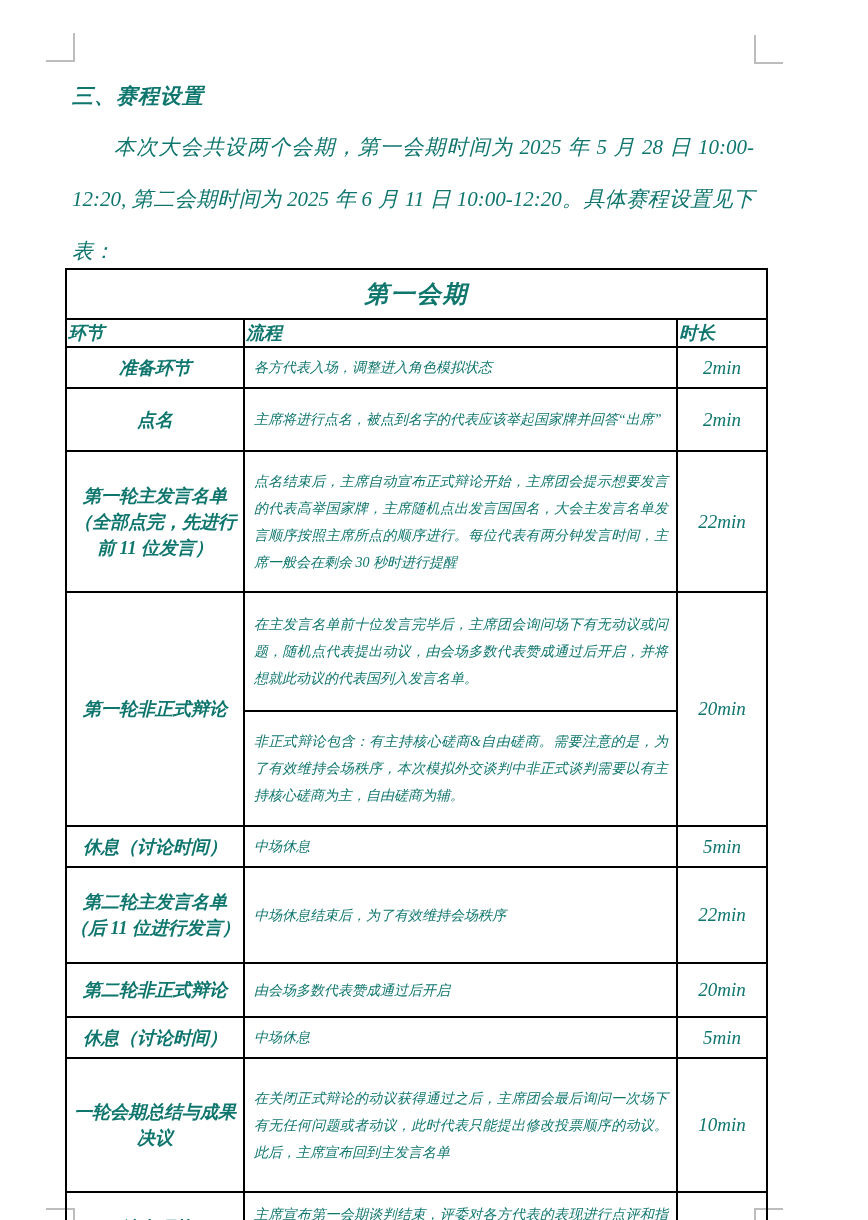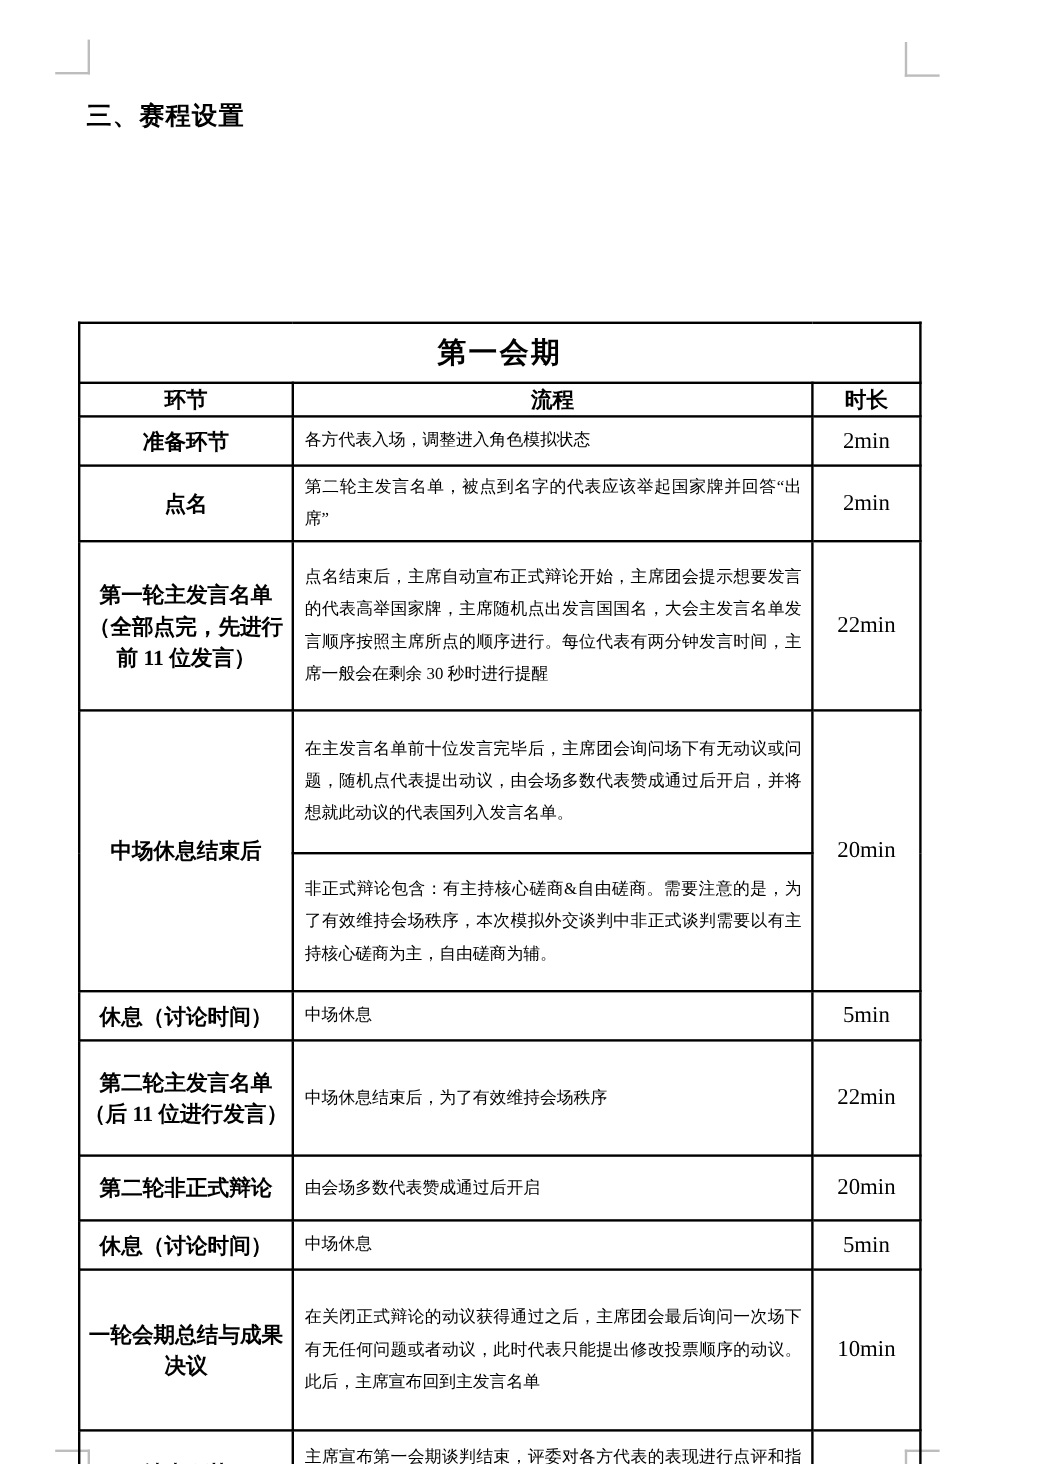--- a/index.html
+++ b/index.html
@@ -3,21 +3,22 @@
 <meta charset="utf-8">
 <style>
   html, body { margin: 0; padding: 0; background: #ffffff; }
   .page {
     position: relative;
     width: 868px;
     height: 1220px;
     background: #ffffff;
     overflow: hidden;
     font-family: "Liberation Serif", "DejaVu Serif", serif;
-    color: #000000;
+    color: #0f766e;
+    font-style: italic;
   }
   
   .crop { position: absolute; width: 27px; height: 27px; }
   .crop.tl { left: 46px;  top: 33px;   border-right: 2px solid #bdbdbd; border-bottom: 2px solid #bdbdbd; }
   .crop.tr { left: 754px; top: 35px;   border-left: 2px solid #bdbdbd;  border-bottom: 2px solid #bdbdbd; }
   .crop.bl { left: 46px;  top: 1208px; border-right: 2px solid #bdbdbd; border-top: 2px solid #bdbdbd; }
   .crop.br { left: 754px; top: 1208px; border-left: 2px solid #bdbdbd;  border-top: 2px solid #bdbdbd; }
 
   .doc-heading {
     position: absolute;
@@ -51,21 +52,20 @@
   }
   td.title-cell {
     height: 46px;
     text-align: center;
     font-weight: bold;
     font-size: 24px;
     letter-spacing: 2px;
   }
   td.header-cell {
     height: 24px;
-    text-align: center;
     font-weight: bold;
     font-size: 18px;
   }
   td.stage-cell {
     text-align: center;
     font-weight: bold;
     font-size: 18px;
     line-height: 26px;
     padding: 2px 3px;
   }
@@ -95,20 +95,21 @@
 
 <div class="page">
 
   <div class="crop tl"></div>
   <div class="crop tr"></div>
   <div class="crop bl"></div>
   <div class="crop br"></div>
 
   <div class="doc-heading">三、赛程设置</div>
 
+  <div class="doc-paragraph">本次大会共设两个会期，第一会期时间为 2025 年 5 月 28 日 10:00-12:20, 第二会期时间为 2025 年 6 月 11 日 10:00-12:20。具体赛程设置见下表：</div>
 
   <table class="session-table">
     <colgroup>
       <col style="width:178px">
       <col style="width:433px">
       <col style="width:90px">
     </colgroup>
     <tbody>
       <tr>
         <td class="title-cell" colspan="3">第一会期</td>
@@ -120,32 +121,32 @@
       </tr>
 
       <tr class="h33">
         <td class="stage-cell">准备环节</td>
         <td class="process-cell">各方代表入场，调整进入角色模拟状态</td>
         <td class="duration-cell">2min</td>
       </tr>
 
       <tr class="h55">
         <td class="stage-cell">点名</td>
-        <td class="process-cell">第二轮主发言名单，被点到名字的代表应该举起国家牌并回答“出席”</td>
+        <td class="process-cell">主席将进行点名，被点到名字的代表应该举起国家牌并回答“出席”</td>
         <td class="duration-cell">2min</td>
       </tr>
 
       <tr class="h133">
         <td class="stage-cell">第一轮主发言名单（全部点完，先进行前 11 位发言）</td>
         <td class="process-cell">点名结束后，主席自动宣布正式辩论开始，主席团会提示想要发言的代表高举国家牌，主席随机点出发言国国名，大会主发言名单发言顺序按照主席所点的顺序进行。每位代表有两分钟发言时间，主席一般会在剩余 30 秒时进行提醒</td>
         <td class="duration-cell">22min</td>
       </tr>
 
       <tr class="h111">
-        <td class="stage-cell" rowspan="2">中场休息结束后</td>
+        <td class="stage-cell" rowspan="2">第一轮非正式辩论</td>
         <td class="process-cell">在主发言名单前十位发言完毕后，主席团会询问场下有无动议或问题，随机点代表提出动议，由会场多数代表赞成通过后开启，并将想就此动议的代表国列入发言名单。</td>
         <td class="duration-cell" rowspan="2">20min</td>
       </tr>
       <tr class="h107">
         <td class="process-cell">非正式辩论包含：有主持核心磋商&amp;自由磋商。需要注意的是，为了有效维持会场秩序，本次模拟外交谈判中非正式谈判需要以有主持核心磋商为主，自由磋商为辅。</td>
       </tr>
 
       <tr class="h33">
         <td class="stage-cell">休息（讨论时间）</td>
         <td class="process-cell">中场休息</td>

